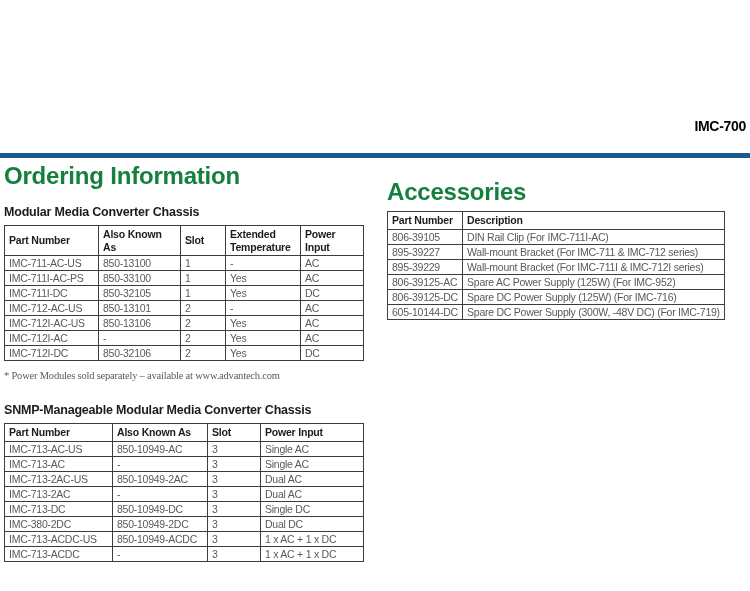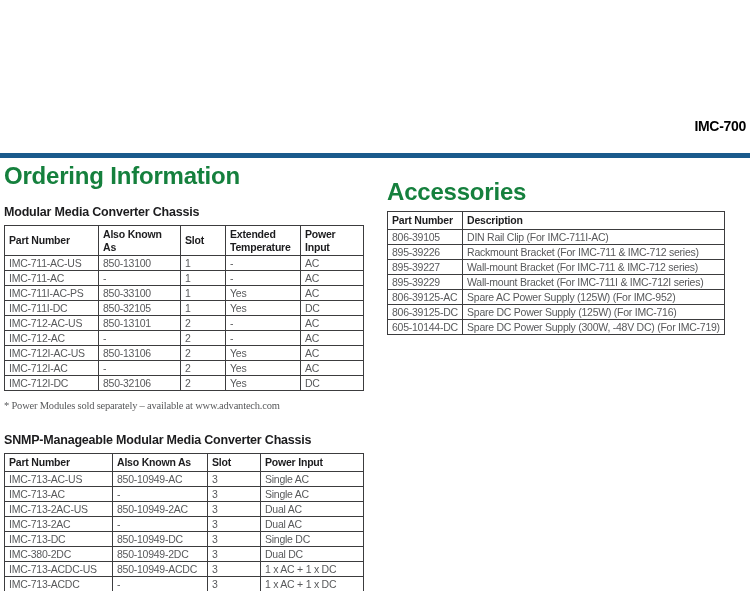--- a/index.html
+++ b/index.html
@@ -131,50 +131,36 @@
         </thead>
       <tbody>
           <tr>
             <td>IMC-711-AC-US</td>
             <td>850-13100</td>
             <td>1</td>
             <td>-</td>
             <td>AC</td>
           </tr>
           <tr>
-            <td>IMC-711-AC</td>
-            <td>-</td>
-            <td>1</td>
-            <td>-</td>
-            <td>AC</td>
-          </tr>
-          <tr>
             <td>IMC-711I-AC-PS</td>
             <td>850-33100</td>
             <td>1</td>
             <td>Yes</td>
             <td>AC</td>
           </tr>
           <tr>
             <td>IMC-711I-DC</td>
             <td>850-32105</td>
             <td>1</td>
             <td>Yes</td>
             <td>DC</td>
           </tr>
           <tr>
             <td>IMC-712-AC-US</td>
             <td>850-13101</td>
-            <td>2</td>
-            <td>-</td>
-            <td>AC</td>
-          </tr>
-          <tr>
-            <td>IMC-712-AC</td>
-            <td>-</td>
             <td>2</td>
             <td>-</td>
             <td>AC</td>
           </tr>
           <tr>
             <td>IMC-712I-AC-US</td>
             <td>850-13106</td>
             <td>2</td>
             <td>Yes</td>
             <td>AC</td>
@@ -281,24 +267,20 @@
             <th>Part Number</th>
             <th>Description</th>
           </tr>
         </thead>
       <tbody>
           <tr>
             <td>806-39105</td>
             <td>DIN Rail Clip (For IMC-711I-AC)</td>
           </tr>
           <tr>
-            <td>895-39226</td>
-            <td>Rackmount Bracket (For IMC-711 &amp; IMC-712 series)</td>
-          </tr>
-          <tr>
             <td>895-39227</td>
             <td>Wall-mount Bracket (For IMC-711 &amp; IMC-712 series)</td>
           </tr>
           <tr>
             <td>895-39229</td>
             <td>Wall-mount Bracket (For IMC-711I &amp; IMC-712I series)</td>
           </tr>
           <tr>
             <td>806-39125-AC</td>
             <td>Spare AC Power Supply (125W) (For IMC-952)</td>

